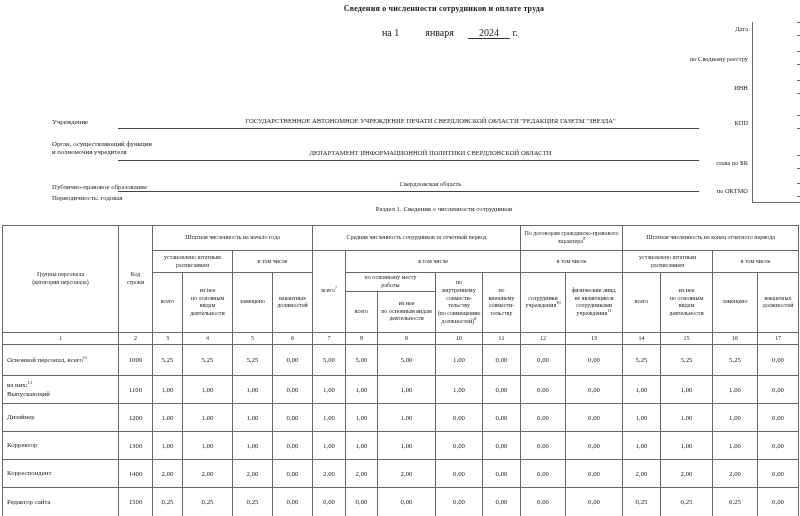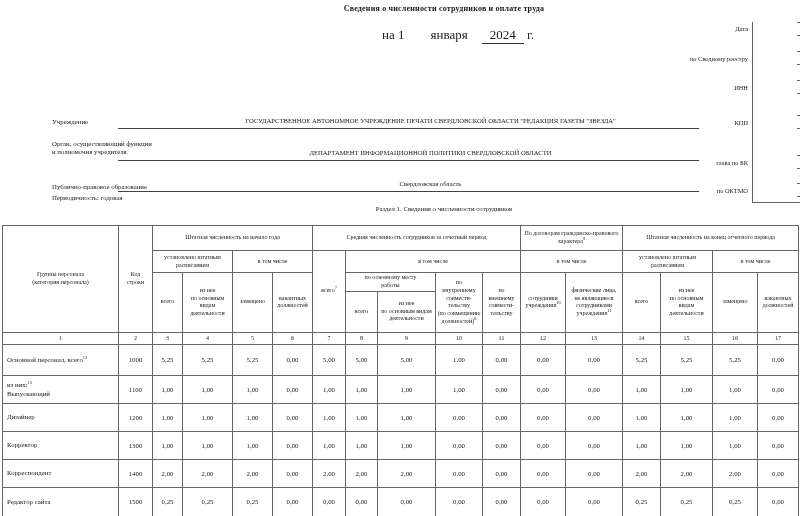--- a/index.html
+++ b/index.html
@@ -3,21 +3,21 @@
 <meta charset="utf-8">
 <style>
   html,body{margin:0;padding:0;}
   body{
     width:800px;height:516px;background:#ffffff;position:relative;
     font-family:"Liberation Serif","DejaVu Serif",serif;color:#1a1a1a;overflow:hidden;
   }
   .abs{position:absolute;padding-left:44px;}
   
   .doc-title{top:4px;left:0;width:100%;text-align:center;font-weight:bold;font-size:8px;letter-spacing:.2px;}
-  .date-line{top:27px;left:338px;font-size:13px;white-space:nowrap;}
+  .date-line{top:27px;left:338px;font-size:10px;white-space:nowrap;}
   .date-line .gap1{display:inline-block;width:26px;}
   .date-line .gap2{display:inline-block;width:14px;}
   .year-box{display:inline-block;width:42px;border-bottom:1px solid #333;text-align:center;}
   .r-label{font-size:6.4px;right:52px;text-align:right;white-space:nowrap;}
   .codes-header{top:13px;left:752px;width:46px;text-align:center;font-size:6.6px;}
   .codes-box{top:22px;left:752px;width:46px;height:180px;border-left:1px solid #666;border-right:1px solid #666;border-bottom:1px solid #666;}
   .code-cell{height:12px;border-top:1px solid #666;border-bottom:1px solid #666;display:flex;align-items:center;justify-content:center;font-size:6.3px;}
   .sp{width:100%;}
   
   .f-label{left:8px;font-size:6.8px;white-space:pre-line;line-height:1.25;}

